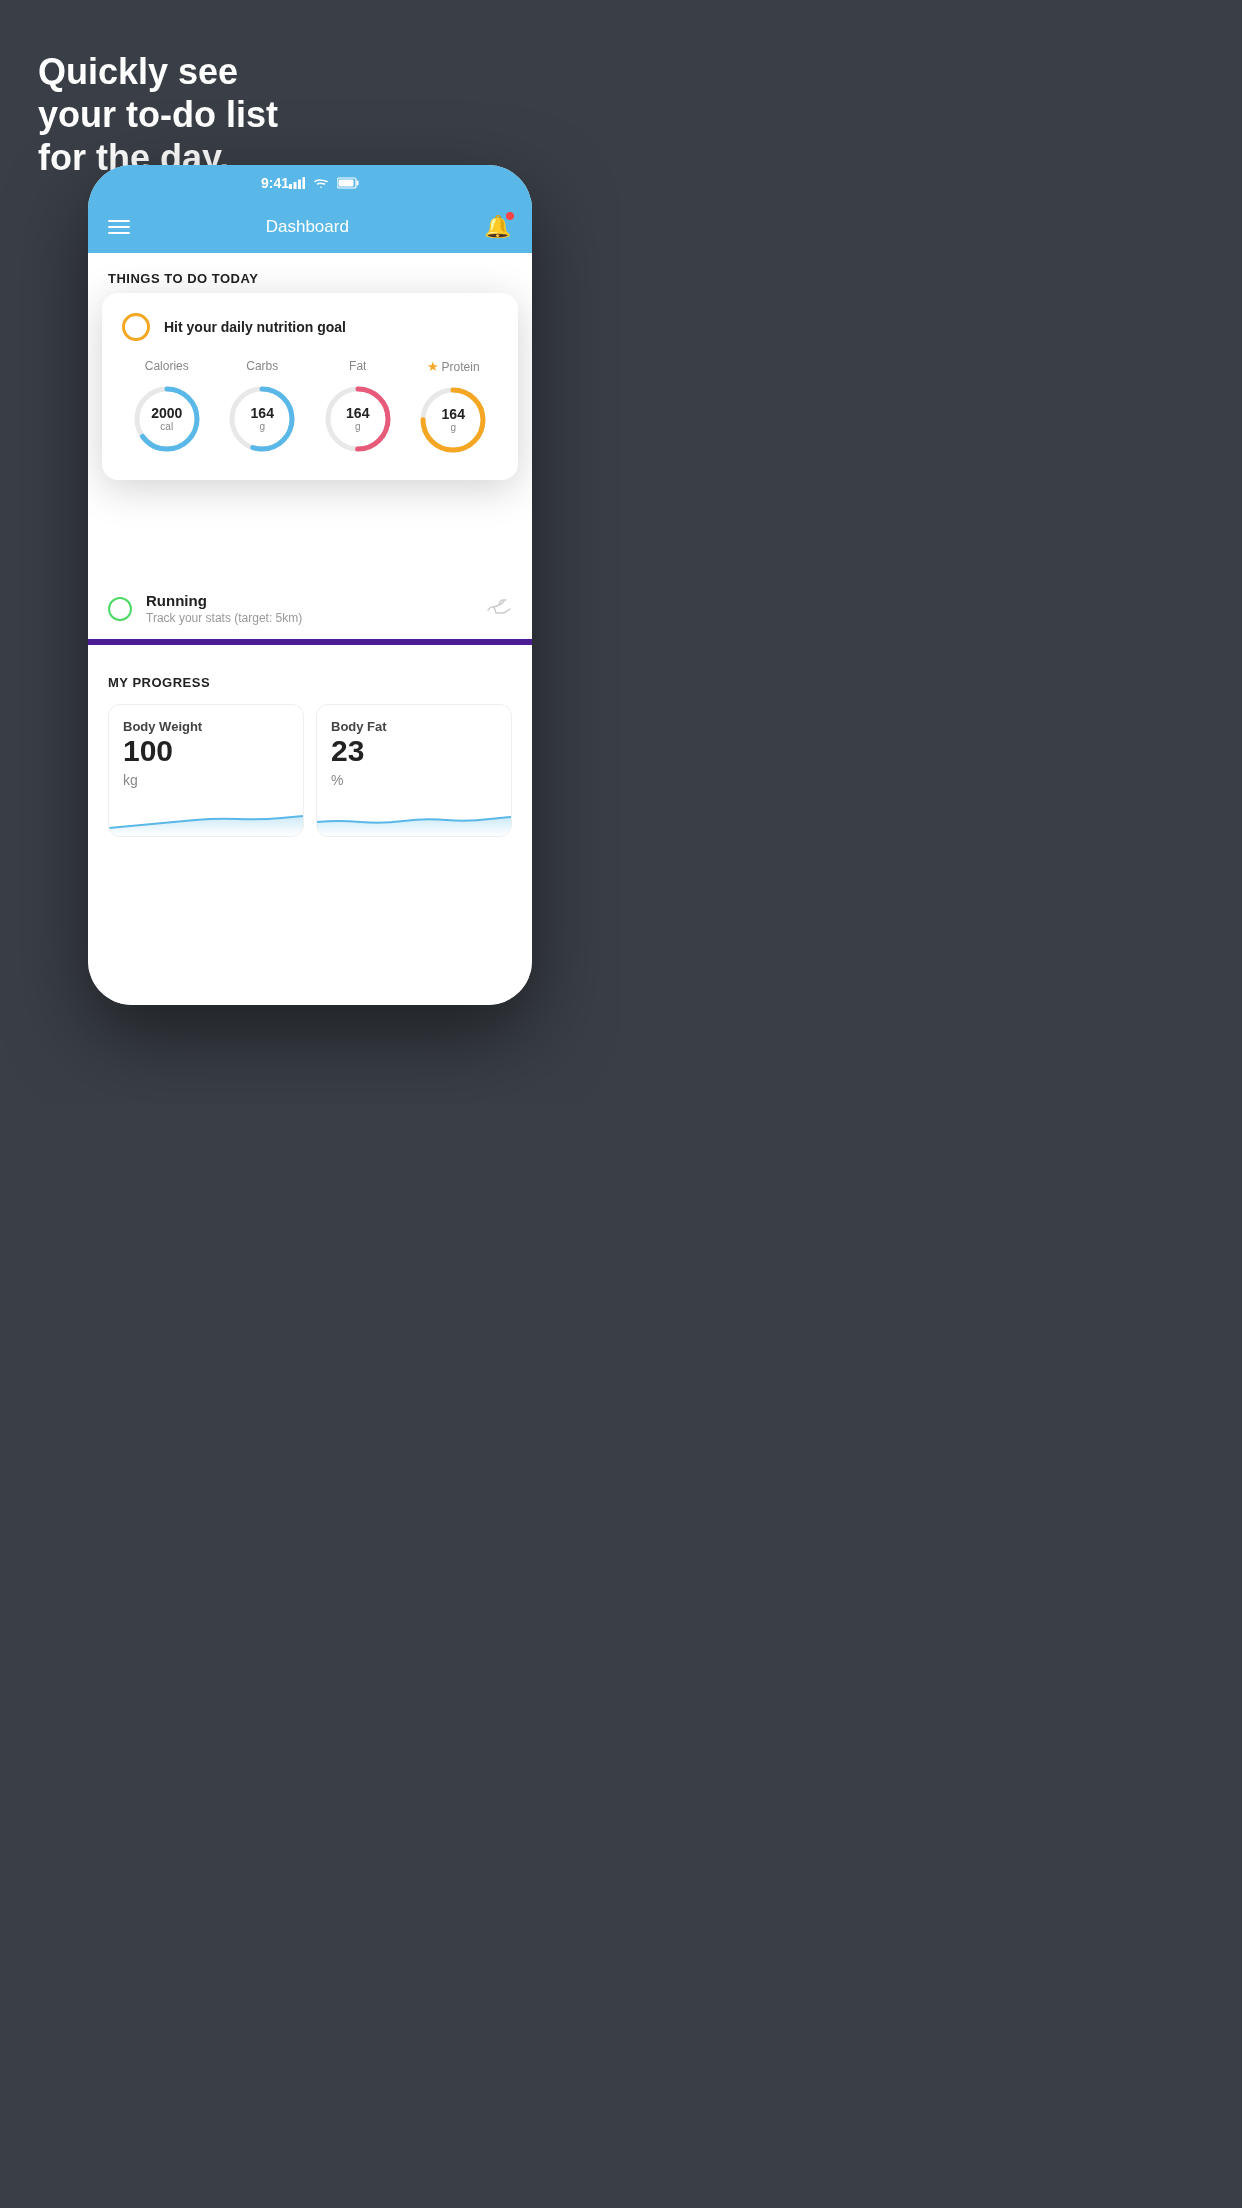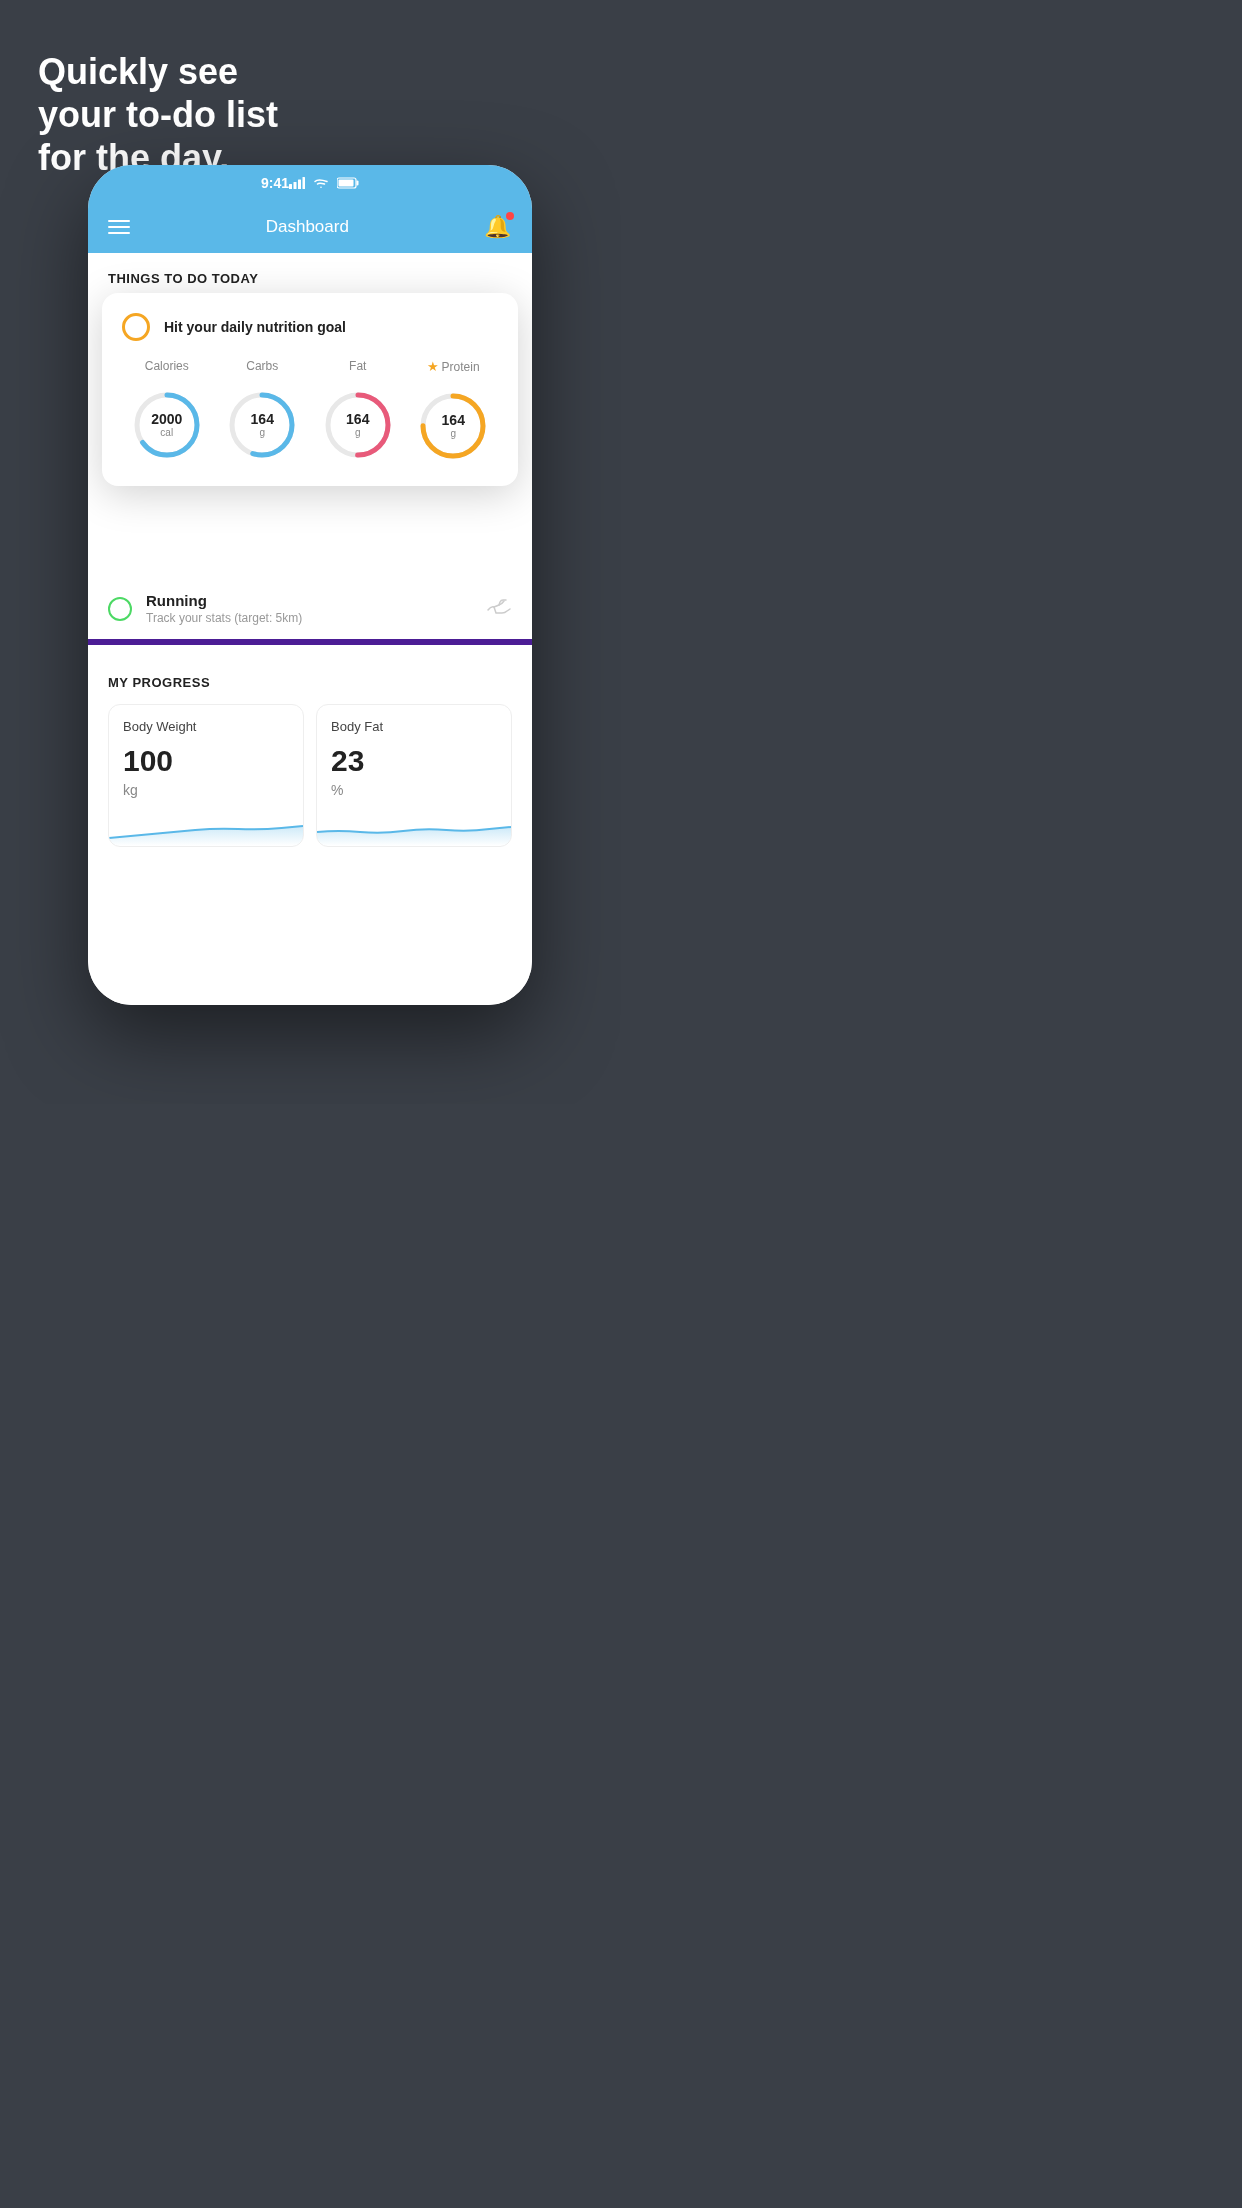--- a/index.html
+++ b/index.html
@@ -152,21 +152,21 @@
     
     .nutrition-grid {
       display: flex;
       justify-content: space-around;
       gap: 6px;
     }
     .nutrition-item {
       display: flex;
       flex-direction: column;
       align-items: center;
-      gap: 16px;
+      gap: 10px;
     }
     .nutrition-label {
       font-size: 12px;
       color: #888;
       display: flex;
       align-items: center;
       gap: 3px;
     }
     .star-icon { color: #f5a623; font-size: 13px; }
 
@@ -256,23 +256,22 @@
     .progress-card {
       flex: 1;
       background: #fff;
       border: 1px solid #eee;
       border-radius: 12px;
       padding: 14px 14px 0;
       overflow: hidden;
     }
     .progress-card-title {
       font-size: 13px;
-      font-weight: 400;
+      font-weight: 700;
       color: #444;
-      margin-bottom: 10px;
     }
     .progress-value-row {
       display: flex;
       align-items: baseline;
       gap: 4px;
       margin-bottom: 12px;
       flex-direction: column;
     }
     .progress-value {
       font-size: 30px;

